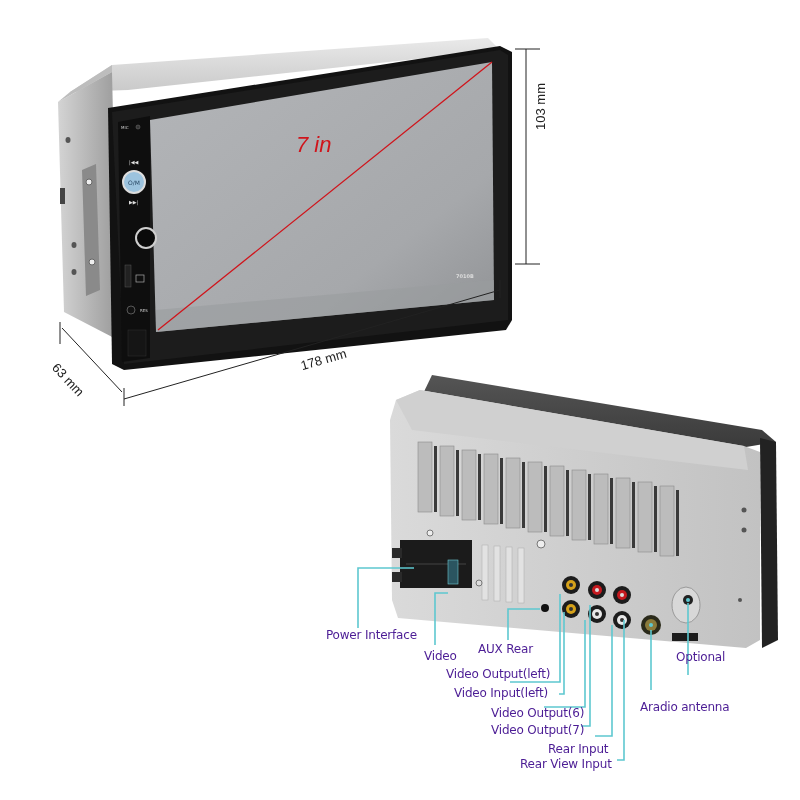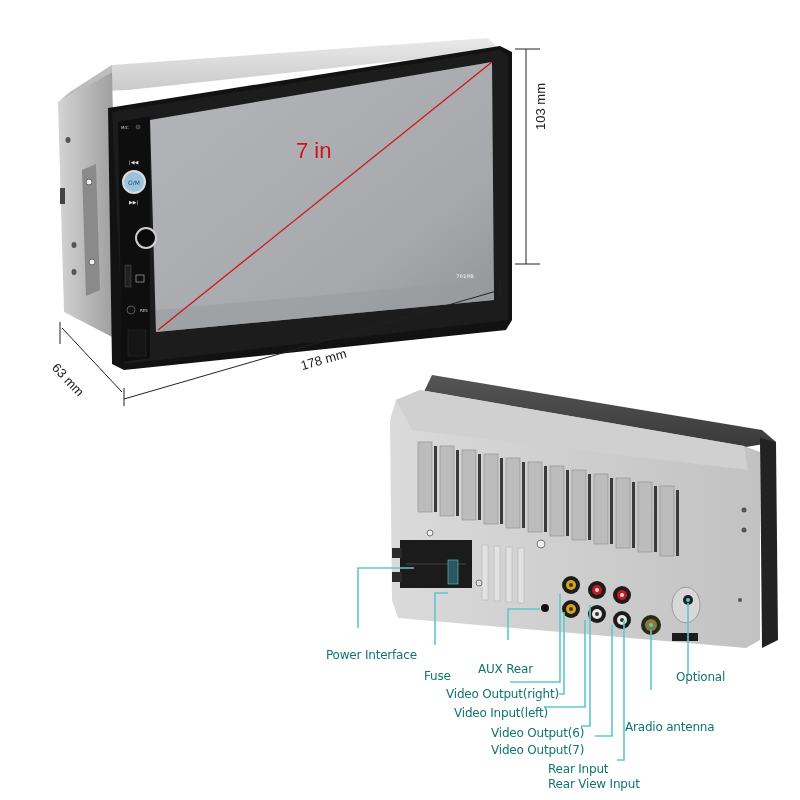--- a/index.html
+++ b/index.html
@@ -1,19 +1,19 @@
 <!DOCTYPE html>
 <html><head>
 <meta charset="utf-8">
 <style>
   html, body { margin:0; padding:0; background:#ffffff; }
   body { width:800px; height:800px; position:relative; overflow:hidden; font-family:"DejaVu Sans", sans-serif; }
   .abs { position:absolute; }
   .dim-label { font-family:"Liberation Sans", sans-serif; font-size:13px; color:#222; white-space:nowrap; }
-  .callout { font-family:"DejaVu Sans", sans-serif; font-size:12px; color:#0f766e; white-space:nowrap; letter-spacing:-0.2px;margin-top:20px; }
+  .callout { font-family:"DejaVu Sans", sans-serif; font-size:12px; color:#4c1d95; white-space:nowrap; letter-spacing:-0.2px; }
   .screen-size { font-family:"Liberation Sans", sans-serif; font-size:22px; color:#d0141b; }
   .model-tag { font-family:"DejaVu Sans", sans-serif; font-size:5px; color:#ddd; font-weight:bold; }
   svg { position:absolute; left:0; top:0; }
 </style>
 </head>
 <body>
 
 <div>
 <svg width="800" height="800" viewBox="0 0 800 800">
   <defs>
@@ -206,32 +206,32 @@
     <polyline points="559,694 564,694 564,612"></polyline>
     <polyline points="544,707 585,707 585,620"></polyline>
     <polyline points="581,726 590,726 590,605"></polyline>
     <polyline points="595,736 612,736 612,625"></polyline>
     <polyline points="617,760 624,760 624,620"></polyline>
     <polyline points="651,690 651,630"></polyline>
     <polyline points="688,675 688,603"></polyline>
   </g>
 </svg>
 
-<div class="abs screen-size" style="left:296px;top:138px;">7 in</div>
+<div class="abs screen-size" style="left:296px;top:132px;font-style:italic;">7 in</div>
 <div class="abs model-tag" style="left:456px;top:273px;">7010B</div>
 <div class="abs dim-label" style="left:533px;top:130px;transform:rotate(-90deg);transform-origin:left top;"><span>103 mm</span></div>
 <div class="abs dim-label" style="left:300px;top:352px;transform:rotate(-16deg);">178 mm</div>
 <div class="abs dim-label" style="left:60px;top:360px;transform:rotate(47deg);transform-origin:left top;">63 mm</div>
 </div>
 
 <div>
   <div class="abs callout" style="left:326px;top:628px;">Power Interface</div>
-  <div class="abs callout" style="left:424px;top:649px;">Fuse</div>
+  <div class="abs callout" style="left:424px;top:649px;">Video</div>
   <div class="abs callout" style="left:478px;top:642px;">AUX Rear</div>
-  <div class="abs callout" style="left:446px;top:667px;">Video Output(right)</div>
+  <div class="abs callout" style="left:446px;top:667px;">Video Output(left)</div>
   <div class="abs callout" style="left:454px;top:686px;">Video Input(left)</div>
   <div class="abs callout" style="left:491px;top:706px;">Video Output(6)</div>
   <div class="abs callout" style="left:491px;top:723px;">Video Output(7)</div>
   <div class="abs callout" style="left:548px;top:742px;">Rear Input</div>
-  <div class="abs callout" style="left:548px;top:757px;text-align:right;">Rear View Input</div>
+  <div class="abs callout" style="left:520px;top:757px;text-align:right;">Rear View Input</div>
   <div class="abs callout" style="left:676px;top:650px;">Optional</div>
-  <div class="abs callout" style="left:625px;top:700px;">Aradio antenna</div>
+  <div class="abs callout" style="left:640px;top:700px;">Aradio antenna</div>
 </div>
 
 </body></html>

